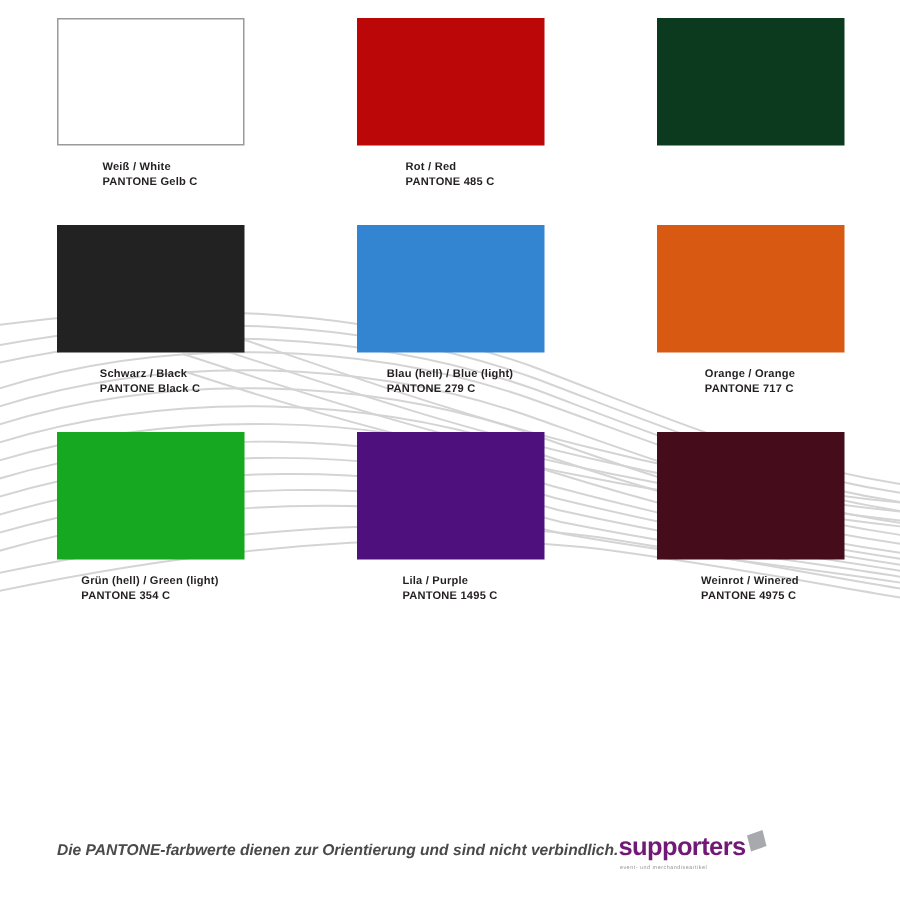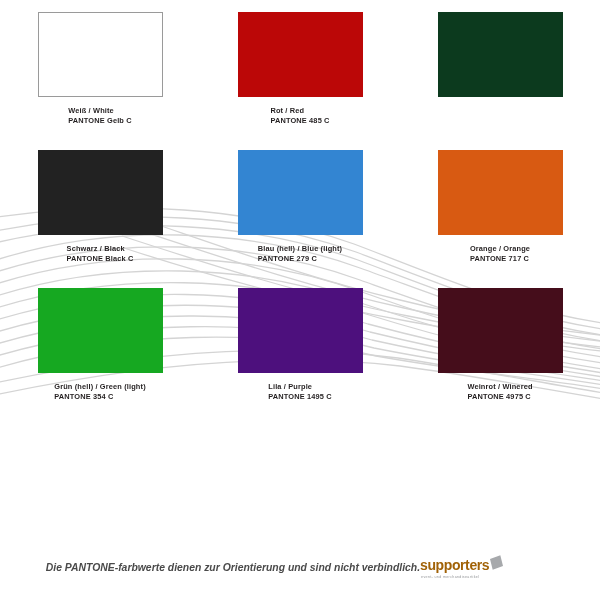--- a/index.html
+++ b/index.html
@@ -103,24 +103,24 @@
     flex-direction: column;
     align-items: flex-start;
     position: relative;
     padding-right: 6px;
   }
   #brand-wordmark-row {
     display: flex;
     align-items: flex-start;
   }
   #brand-wordmark {
-    font-size: 14px;
+    font-size: 17px;
     font-weight: bold;
     letter-spacing: -0.4px;
-    color: #a16207;
+    color: #701a75;
     line-height: 1;
   }
   #brand-mark {
     width: 11px;
     height: 11px;
     background: #a7a9ac;
     transform: rotate(-20deg) skewX(-6deg);
     margin-left: 2px;
     margin-top: -1px;
   }

